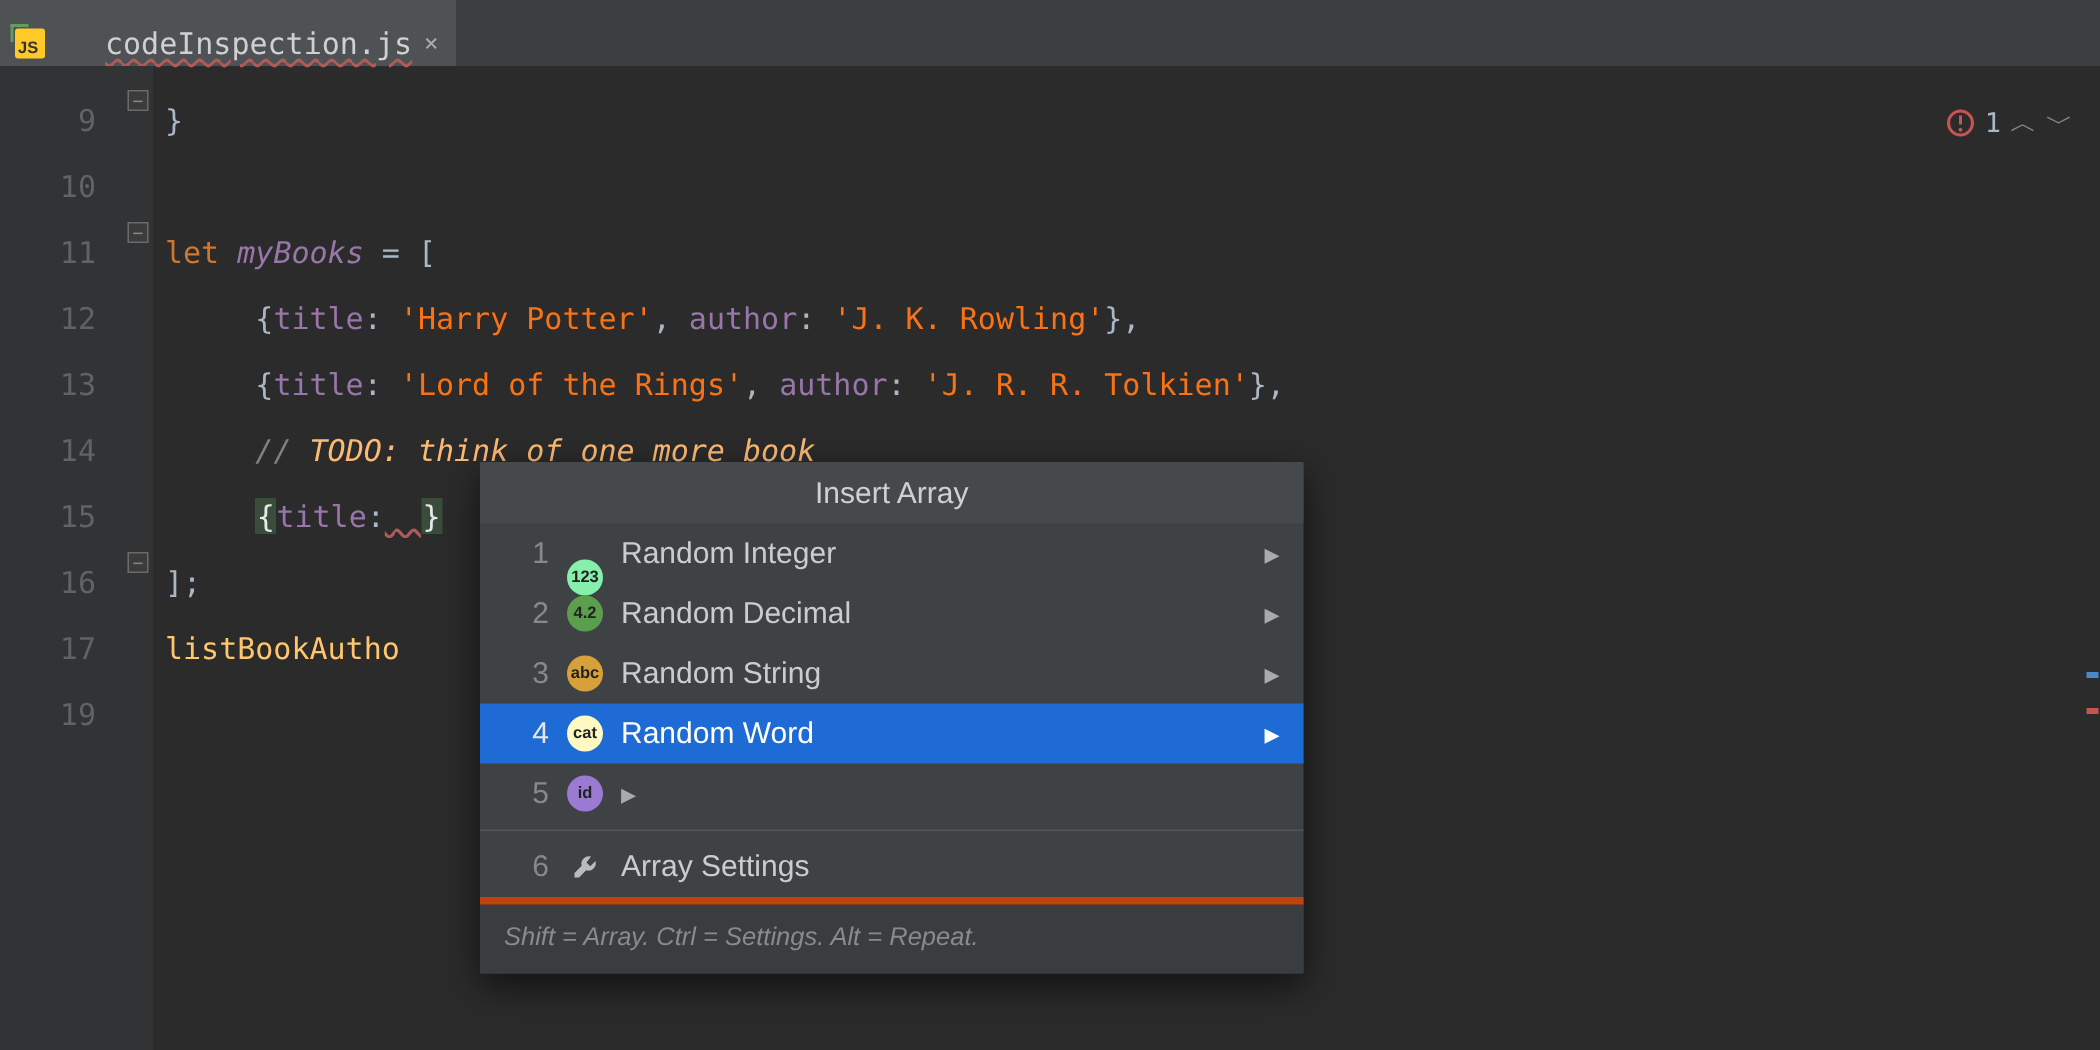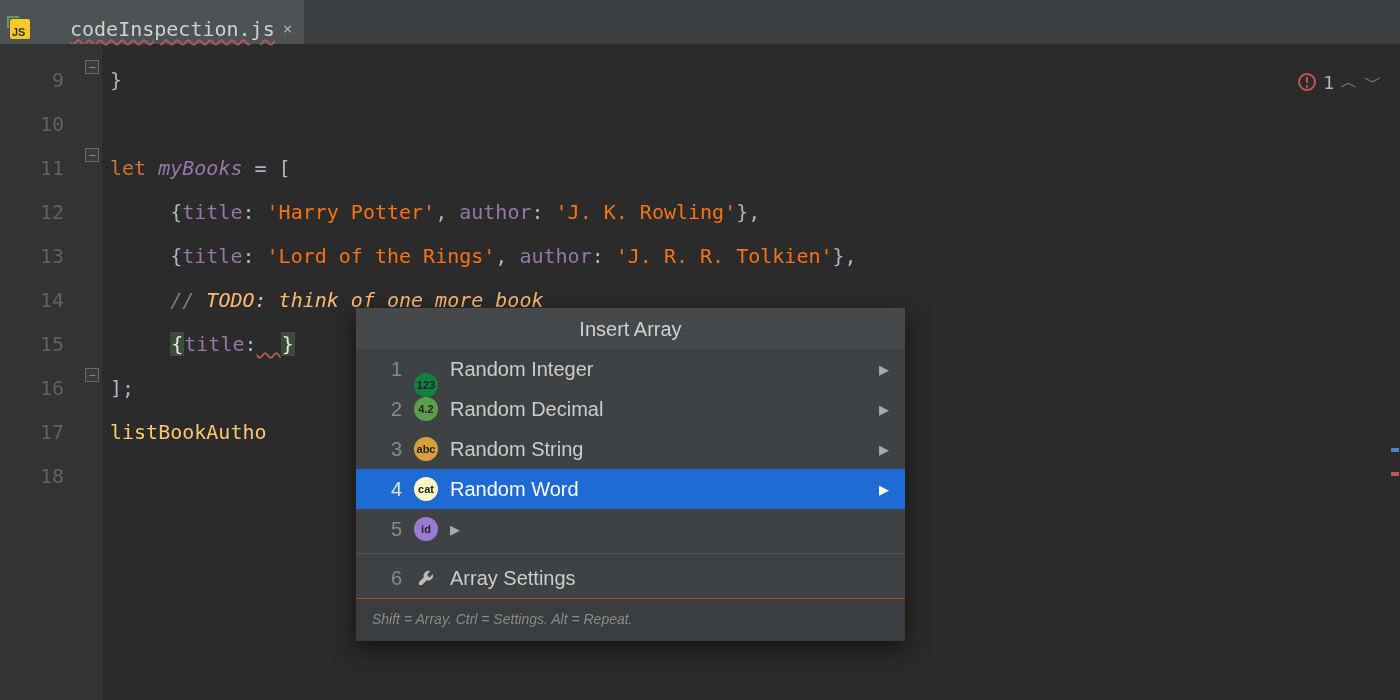--- a/index.html
+++ b/index.html
@@ -113,21 +113,21 @@
 
   .marker-gutter{
     position:absolute; right:0; top:44px; bottom:0; width:10px;
   }
   .marker{ position:absolute; right:1px; width:8px; height:4px; }
   .m-blue{ background:#4a88c7; }
   .m-red{ background:#c75450; }
 
   .popup {
     position:absolute;
-    top:308px; left:356px;
+    top:308px; left:320px;
     width:549px;
     background:#3f4244;
     box-shadow:0 8px 24px rgba(0,0,0,0.6);
     font-family: -apple-system, "Segoe UI", sans-serif;
     font-size:20px;
     color:#cccccc;
     border-radius:2px;
   }
   .popup-title{
     text-align:center;
@@ -148,23 +148,23 @@
     font-size:11px;font-weight:bold;color:#222;
     font-family:sans-serif;
   }
   .popup-item .lbl{ flex:1; }
   .popup-item.selected{ background:#1e6bd6; color:#fff;}
   .popup-item.selected .num{ color:#e6e6e6;}
   .popup-sep{ height:1px; background:#555; margin:4px 0;}
   .popup-hint{
     padding:12px 16px 14px;
     color:#8a8a8a;
-    font-size:14px;
+    font-size:17px;
     font-style:italic;
-    border-top:1px solid #c2410c;
+    border-top:5px solid #c2410c;
     background:#3a3d3f;
   }
   .wrench{ color:#bbb; width:24px; display:flex; justify-content:center;}
 </style>
 </head>
 <body>
 
 <div class="tab-bar">
   <div class="tab active">
     <span class="js-icon">JS</span>
@@ -177,21 +177,21 @@
   <div class="gutter" id="gutter">
       <div class="ln">9</div>
       <div class="ln">10</div>
       <div class="ln">11</div>
       <div class="ln">12</div>
       <div class="ln">13</div>
       <div class="ln">14</div>
       <div class="ln">15</div>
       <div class="ln">16</div>
       <div class="ln">17</div>
-      <div class="ln">18</div>
+      <div class="ln">19</div>
     </div>
   <div class="fold-gutter">
     <div class="fold-mark" style="top:16px">−</div>
     <div class="fold-mark" style="top:104px">−</div>
     <div class="fold-mark-end" style="top:324px">−</div>
   </div>
   <div class="code">
     <div class="line"><span class="punct">}</span></div>
     <div class="line"></div>
     <div class="line"><span class="kw">let</span> <span class="ident-i">myBooks</span><span class="punct"> = [</span></div>
@@ -219,21 +219,21 @@
 <div class="marker-gutter">
   <div class="marker m-blue" style="top:404px"></div>
   <div class="marker m-red" style="top:428px"></div>
 </div>
 
 <div class="popup">
   <div class="popup-title">Insert Array</div>
   <div id="popup-items">
       <div class="popup-item">
         <span class="num">1</span>
-        <span class="ico" style="background: #15803d; margin-top: 32px;">123</span>
+        <span class="ico" style="background: #86efac; margin-top: 32px;">123</span>
         <span class="lbl">Random Integer</span>
         <span style="color: rgb(170, 170, 170);">▸</span>
       </div>
       <div class="popup-item">
         <span class="num">2</span>
         <span class="ico" style="background: rgb(91, 158, 77);">4.2</span>
         <span class="lbl">Random Decimal</span>
         <span style="color: rgb(170, 170, 170);">▸</span>
       </div>
       <div class="popup-item">

